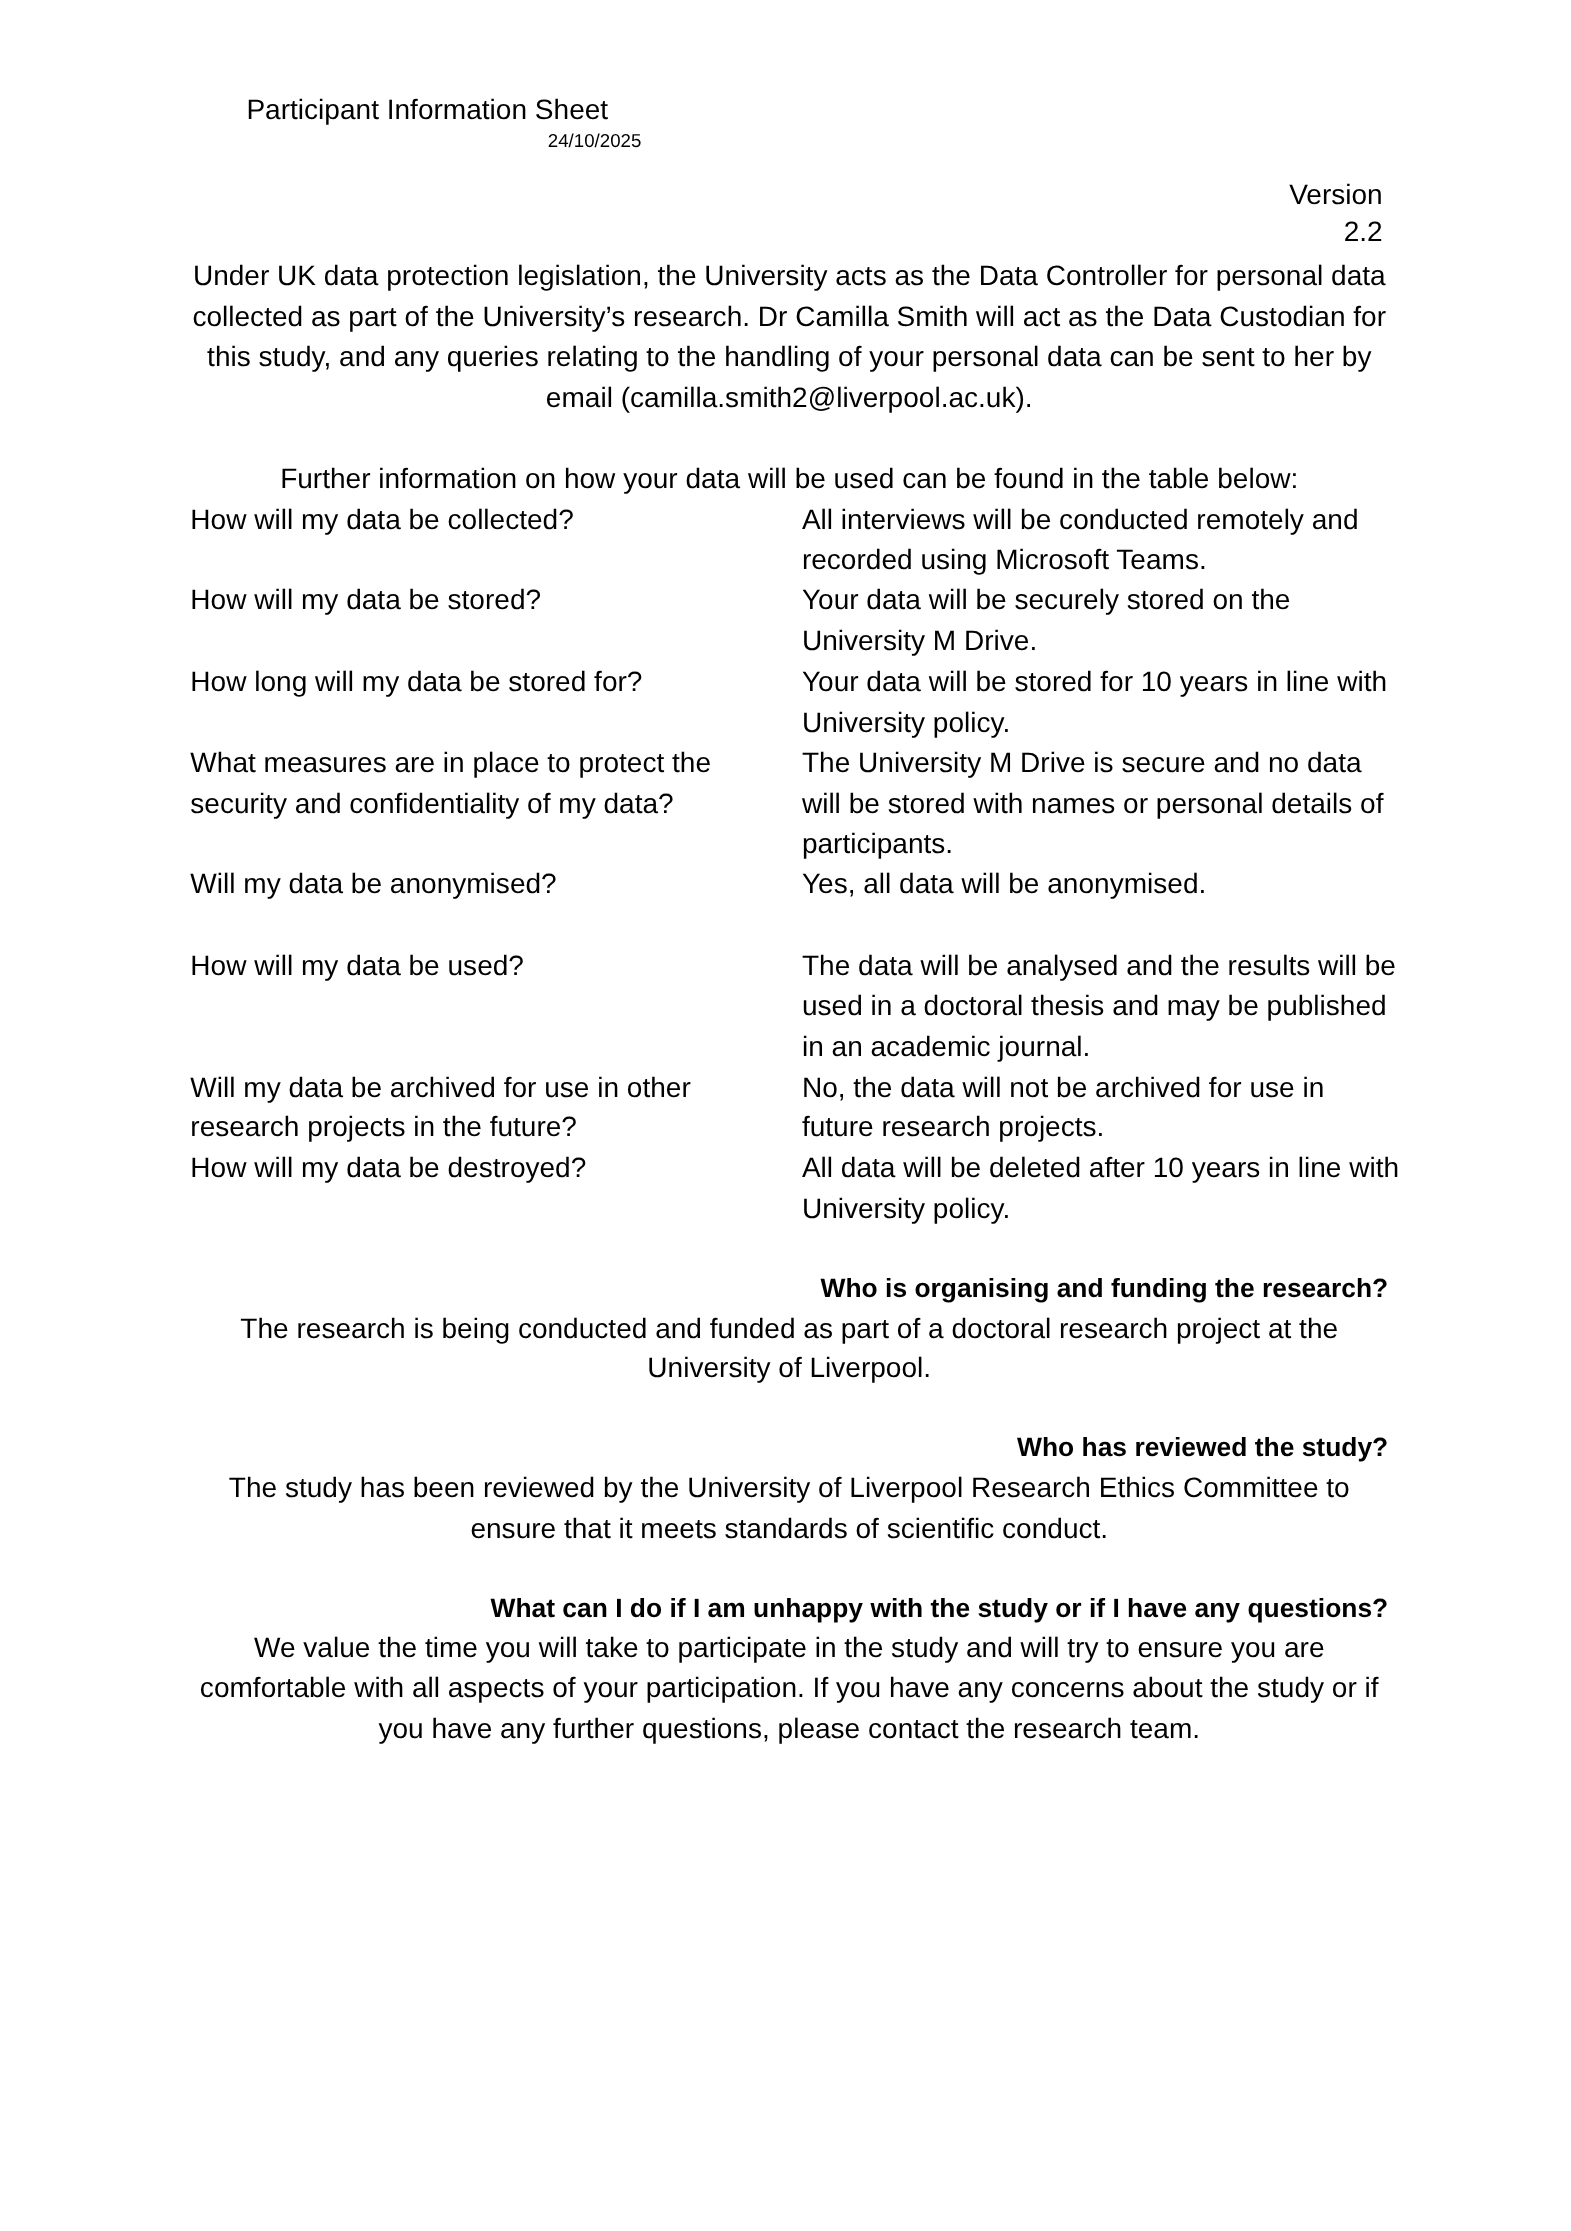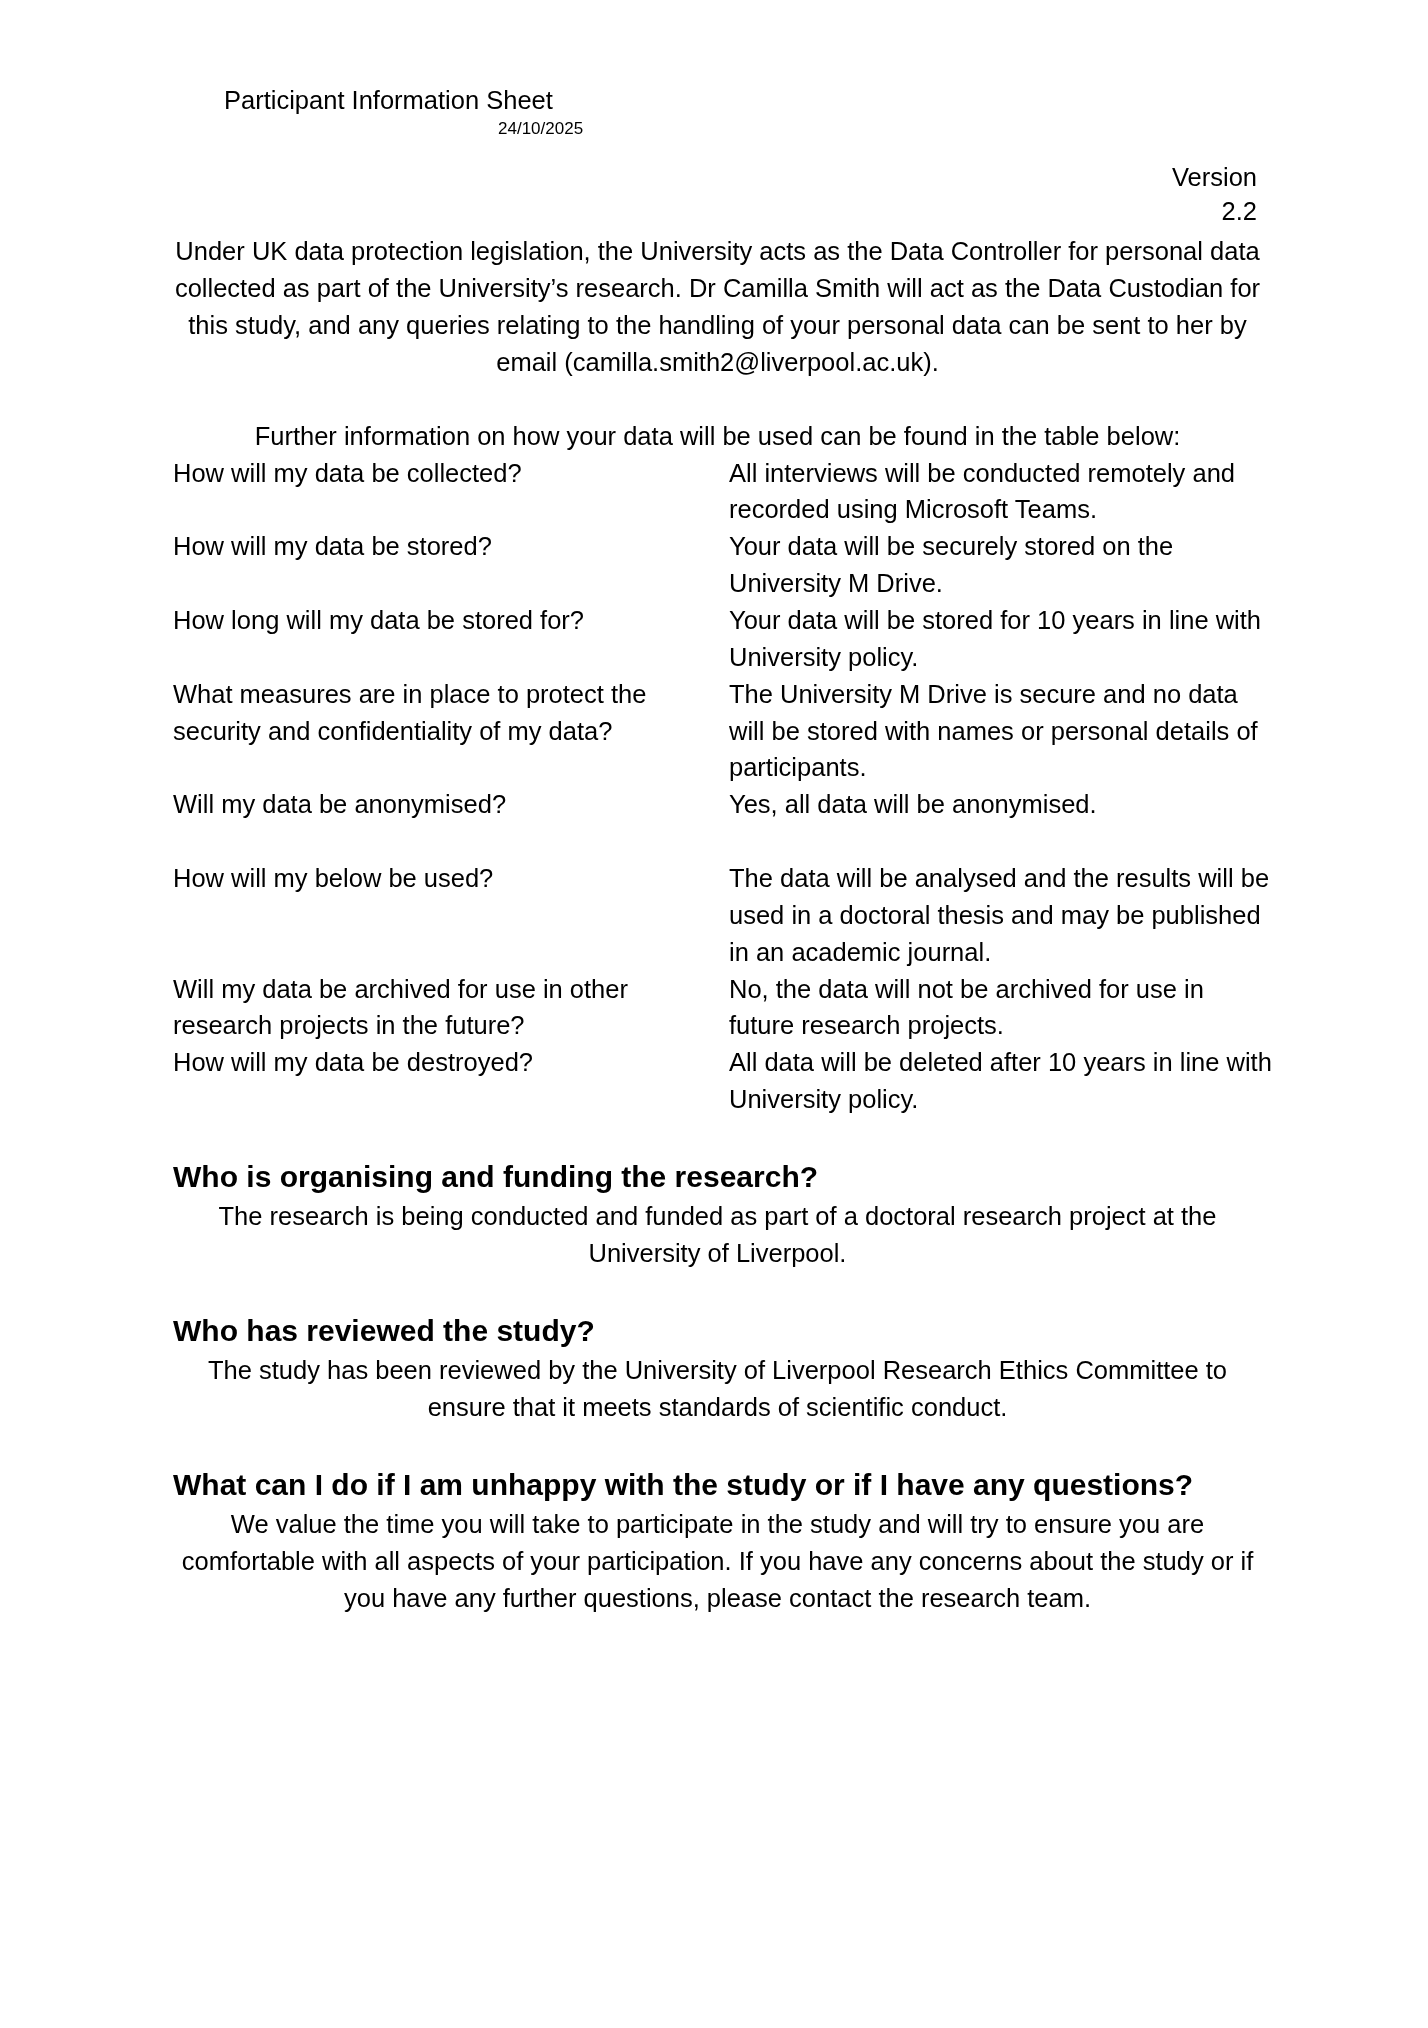--- a/index.html
+++ b/index.html
@@ -53,24 +53,25 @@
   
   .para {
     font-size: 25.5px;
     line-height: 1.445;
     margin: 0;
     text-align: center;
   }
   .spacer-line { height: 37px; }
 
   h2.section-heading {
-    font-size: 30px;
+    font-size: 24px;
     line-height: 1.445;
     font-weight: bold;
     margin: 0;
+    text-align: right;
   }
 
   
   .qa-table {
     width: 100%;
     border-collapse: collapse;
     table-layout: fixed;
   }
   .qa-table td {
     vertical-align: top;
@@ -166,21 +167,21 @@
         </tr>
         <tr>
           <td class="q">Will my data be anonymised?</td>
           <td class="a">Yes, all data will be anonymised.</td>
         </tr>
         <tr class="qa-row-gap">
           <td></td>
           <td></td>
         </tr>
         <tr>
-          <td class="q">How will my below be used?</td>
+          <td class="q">How will my data be used?</td>
           <td class="a">The data will be analysed and the results will be used in a doctoral thesis and may be published in an academic journal.</td>
         </tr>
         <tr>
           <td class="q">Will my data be archived for use in other research projects in the future?</td>
           <td class="a">No, the data will not be archived for use in future research projects.</td>
         </tr>
         <tr>
           <td class="q">How will my data be destroyed?</td>
           <td class="a">All data will be deleted after 10 years in line with University policy.</td>
         </tr>

